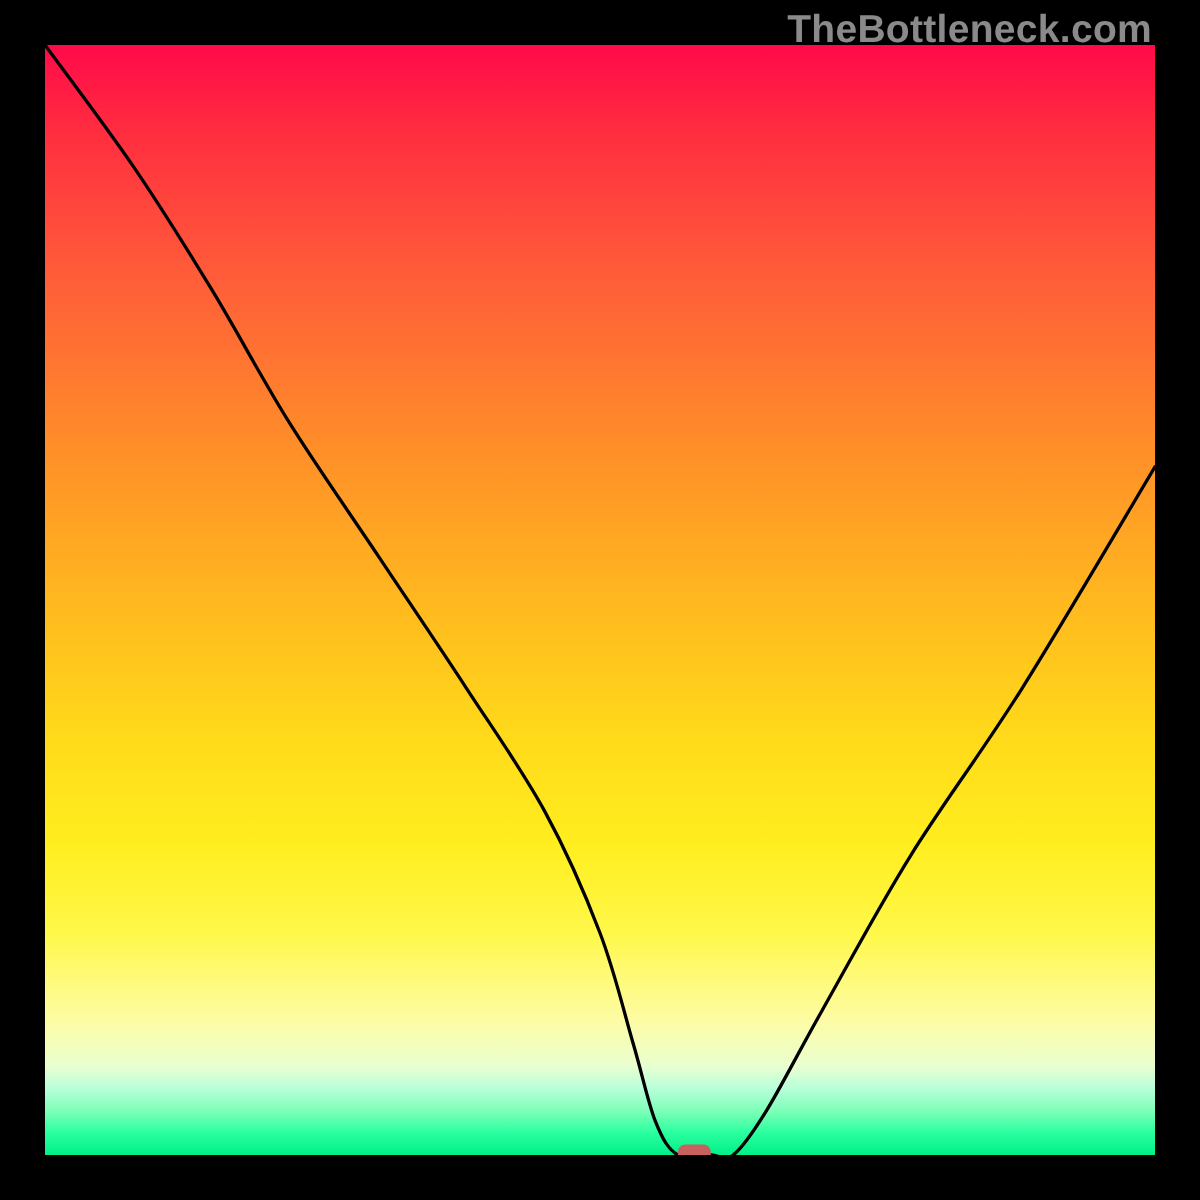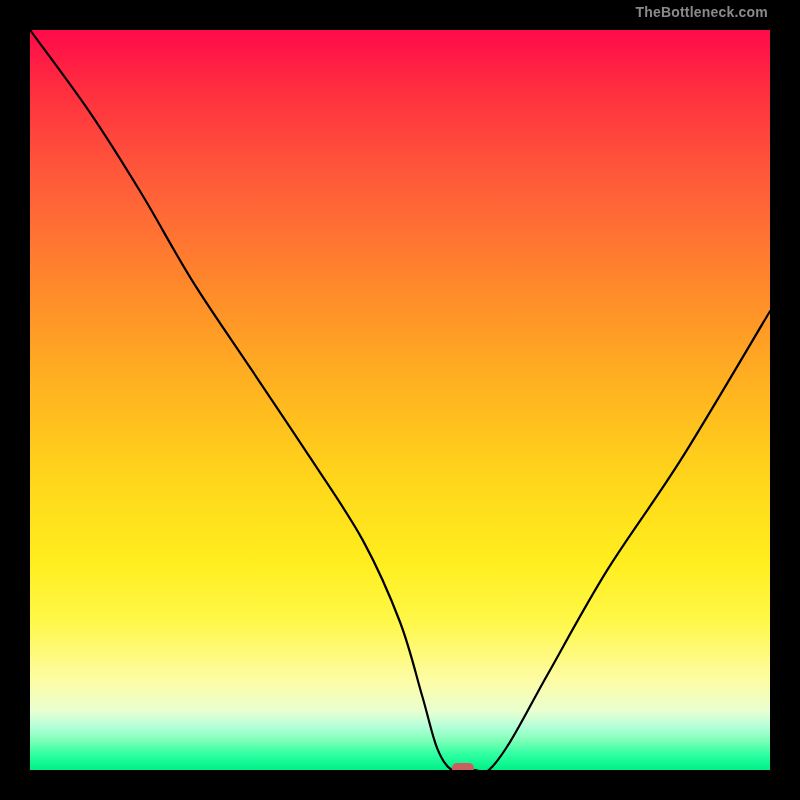--- a/index.html
+++ b/index.html
@@ -42,21 +42,21 @@
       #b8ffda 94%,
       #7effb8 96%,
       #2affa0 98%,
       #00f088 100%
     );
   }
   .attribution {
     position: absolute;
     top: 4px;
     right: 32px;
-    font-size: 14px;
+    font-size: 26px;
     font-weight: 600;
     color: #8a8a8a;
     letter-spacing: 0.2px;
     font-family: Arial, sans-serif;
   }
   svg.curve {
     position: absolute;
     inset: 0;
     width: 100%;
     height: 100%;

